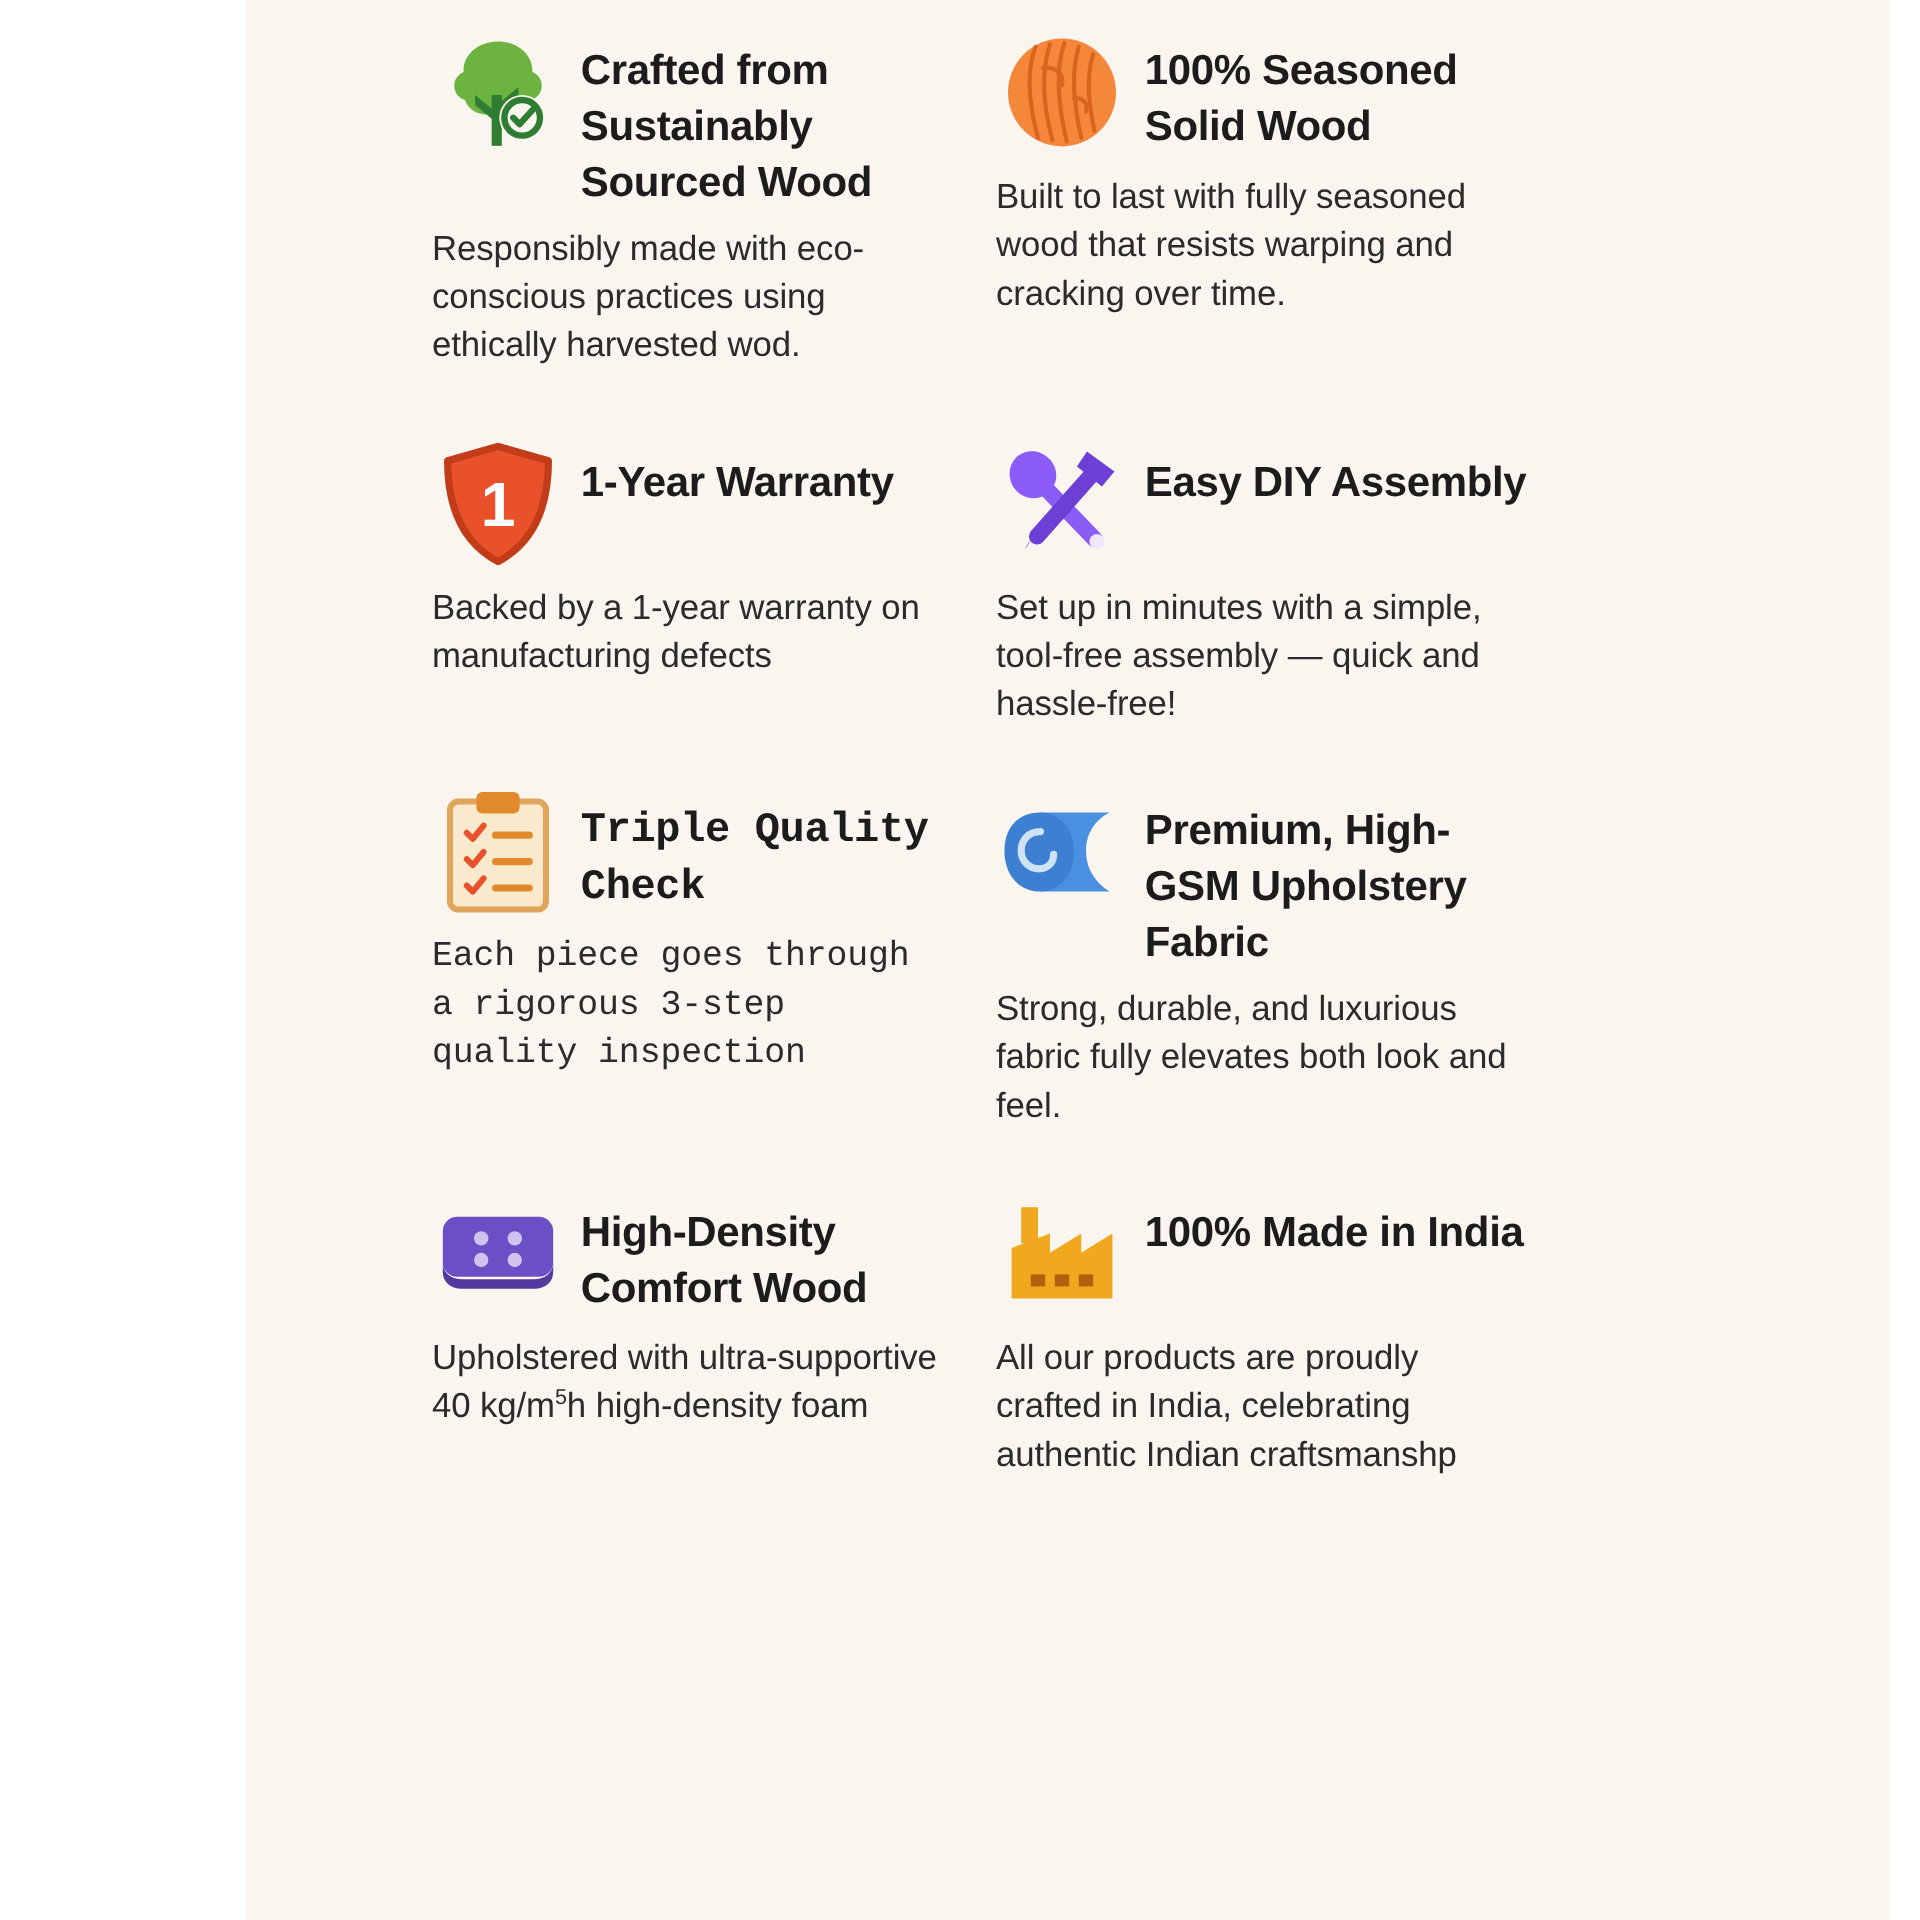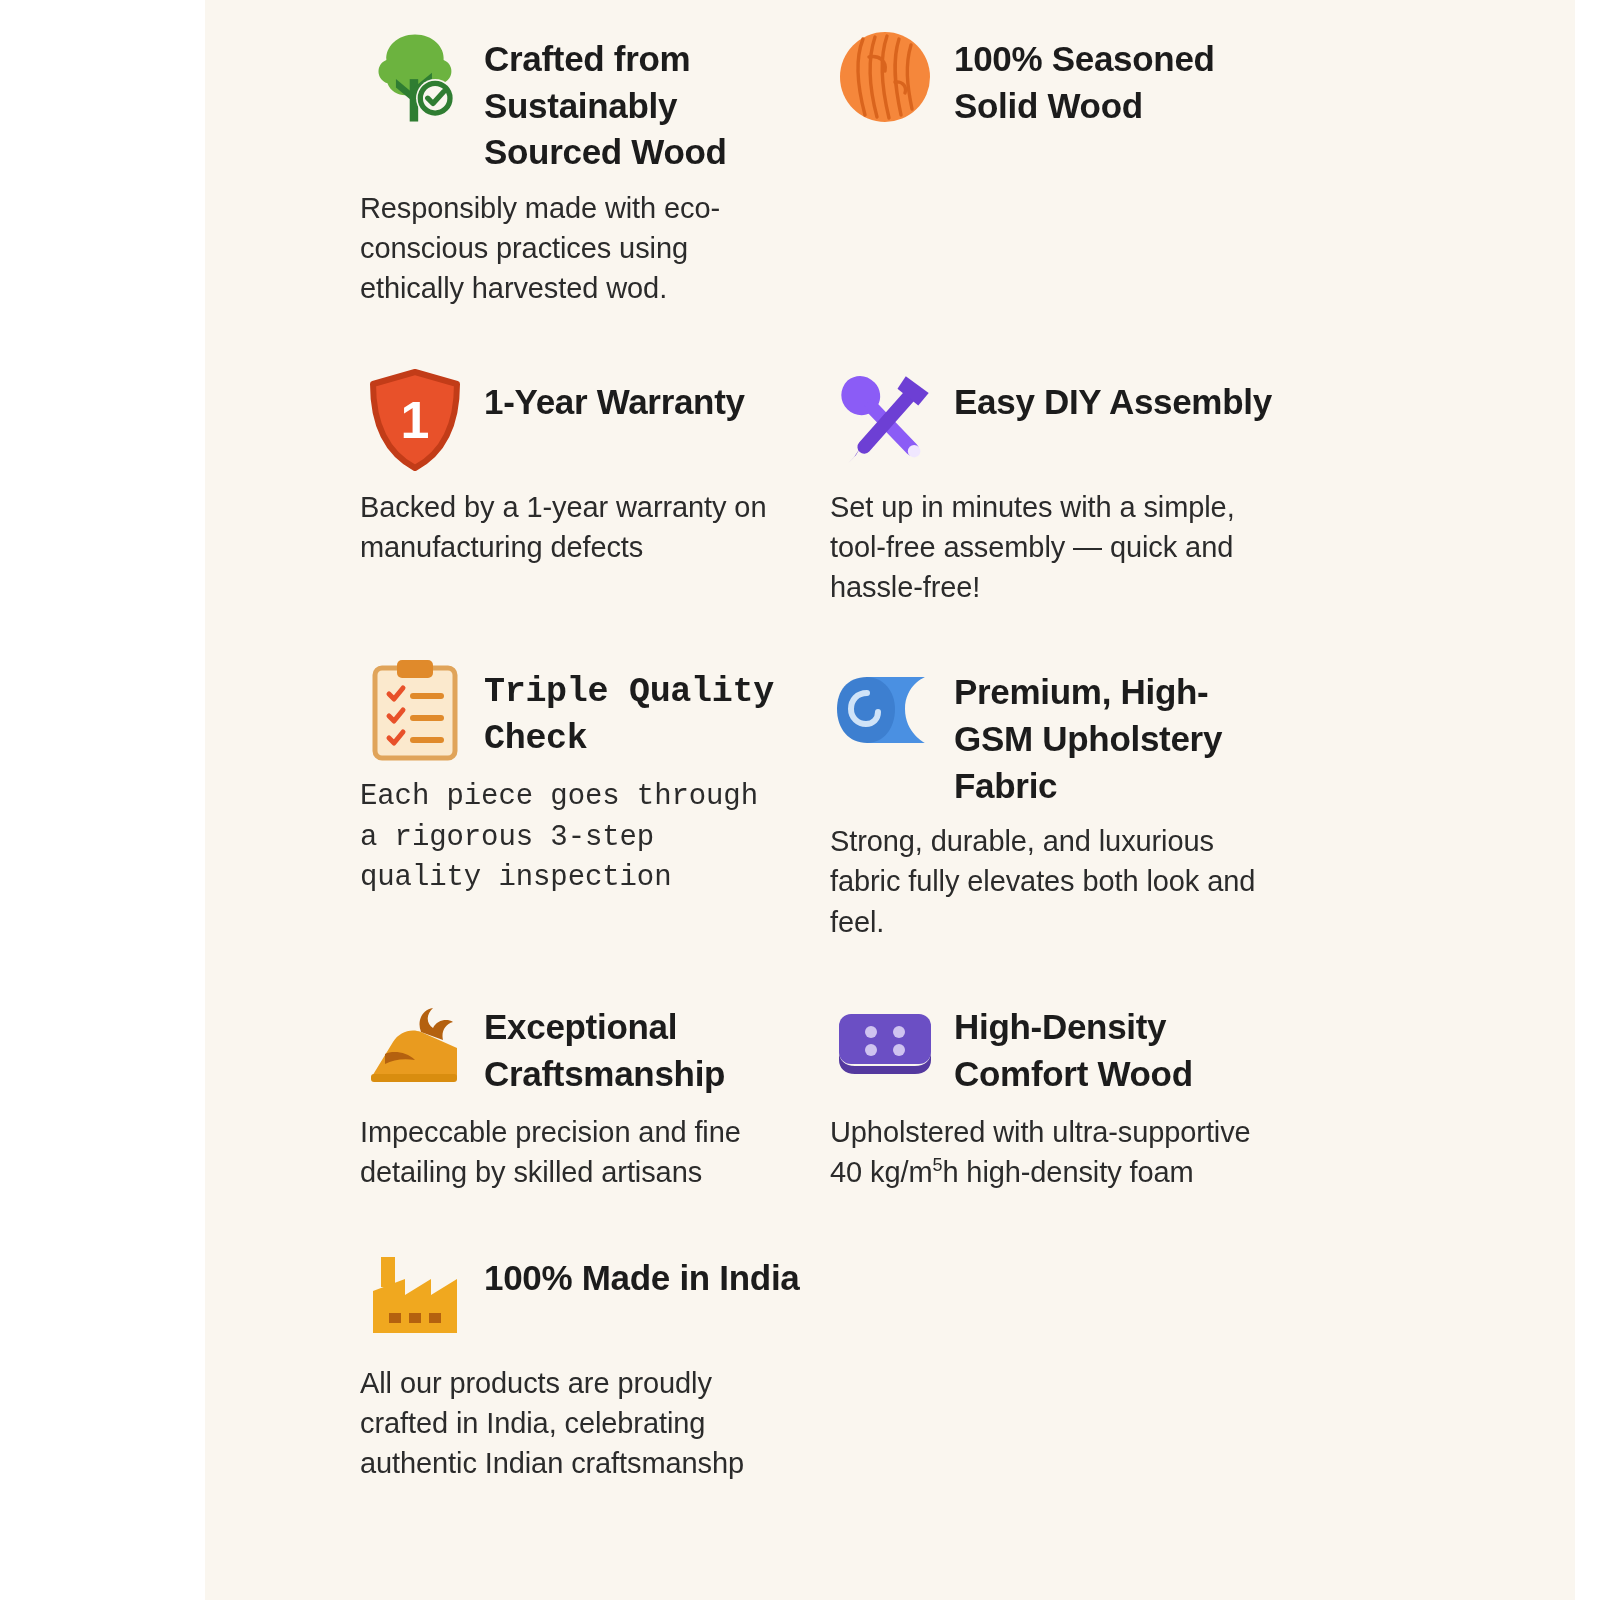--- a/index.html
+++ b/index.html
@@ -125,20 +125,21 @@
                 <path d="M52 9 C44 32 47 62 54 91"></path>
                 <path d="M64 12 C57 34 60 60 66 88"></path>
                 <path d="M76 18 C70 38 72 58 77 82"></path>
                 <path d="M34 30 C44 28 52 34 50 44"></path>
                 <path d="M60 55 C68 54 72 60 70 66"></path>
               </g>
             </svg>
           </span>
           <div class="title">100% Seasoned Solid Wood</div>
         </div>
+        <div class="desc">Built to last with fully seasoned wood that resists warping and cracking over time.</div>
       </div>
 
       <div class="feature col1 r2">
         <div class="head">
           <span class="icon-wrap">
             <svg width="100" height="104" viewBox="0 0 100 104">
               <path d="M50 4 L92 16 C92 54 80 84 50 100 C20 84 8 54 8 16 Z" fill="#e8512a"></path>
               <path d="M50 4 L92 16 C92 54 80 84 50 100 C20 84 8 54 8 16 Z" fill="none" stroke="#c23c18" stroke-width="6" stroke-linejoin="round"></path>
               <text x="50" y="70" text-anchor="middle" font-family="Liberation Sans, sans-serif" font-size="52" font-weight="bold" fill="#ffffff">1</text>
             </svg>
@@ -200,34 +201,20 @@
               <path d="M34 14 L92 14 C92 14 72 22 72 46 C72 70 92 80 92 80 L34 80 Z" fill="#4a90e2"></path>
               <path d="M34 14 C14 14 4 28 4 46 C4 66 16 80 34 80 C50 80 62 66 62 46 C62 28 50 14 34 14 Z" fill="#3d7fd0"></path>
               <path d="M34 30 C24 30 18 37 18 46 C18 55 25 61 33 61 C40 61 45 56 45 49" fill="none" stroke="#cfe3f8" stroke-width="6" stroke-linecap="round"></path>
             </svg>
           </span>
           <div class="title">Premium, High-GSM Upholstery Fabric</div>
         </div>
         <div class="desc">Strong, durable, and luxurious fabric fully elevates both look and feel.</div>
       </div>
 
-      <div class="feature col2 r4">
-        <div class="head">
-          <span class="icon-wrap">
-            <svg width="104" height="86" viewBox="0 0 104 86">
-              <path d="M8 76 L30 40 C36 30 48 26 58 30 L94 46 L94 76 Z" fill="#e99b1f"></path>
-              <path d="M58 30 C54 20 58 8 70 6 C62 14 64 22 70 26 C74 18 84 16 90 20 C82 22 78 30 80 38 Z" fill="#b4610f"></path>
-              <path d="M22 52 C30 48 44 50 52 58 C40 56 30 58 22 62 Z" fill="#b4610f"></path>
-              <rect x="8" y="72" width="86" height="8" rx="3" fill="#d98d0f"></rect>
-            </svg>
-          </span>
-          <div class="title">Exceptional Craftsmanship</div>
-        </div>
-        <div class="desc">Impeccable precision and fine detailing by skilled artisans</div>
-      </div>
 
       <div class="feature col1 r5">
         <div class="head">
           <span class="icon-wrap">
             <svg width="104" height="82" viewBox="0 0 104 82">
               <rect x="6" y="10" width="92" height="50" rx="12" fill="#6b4fc4"></rect>
               <path d="M6 48 C6 56 12 62 22 62 L82 62 C92 62 98 56 98 48 L98 56 C98 64 92 70 82 70 L22 70 C12 70 6 64 6 56 Z" fill="#54399f"></path>
               <g fill="#cfc3f0">
                 <circle cx="38" cy="28" r="6"></circle>
                 <circle cx="66" cy="28" r="6"></circle>

